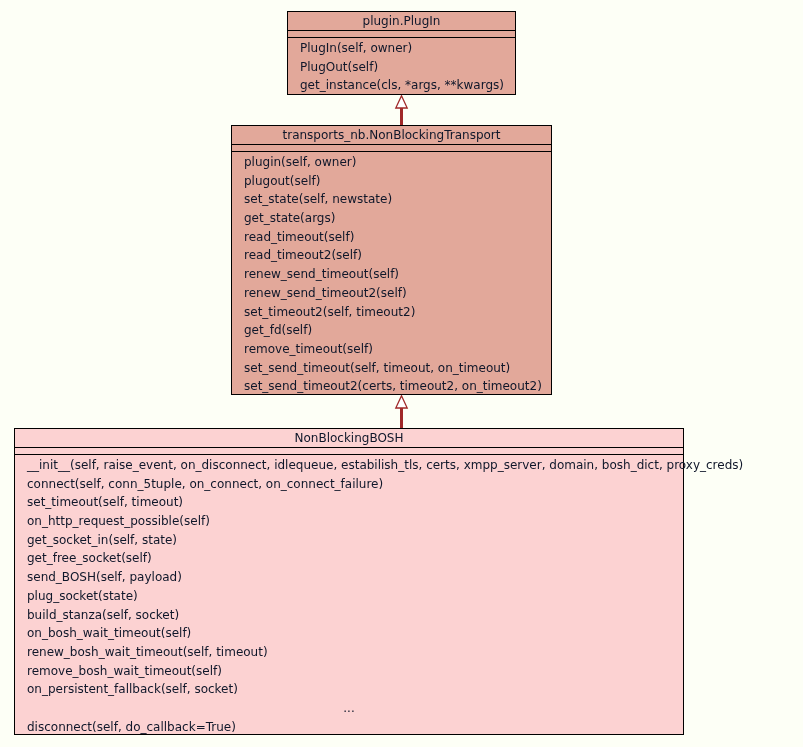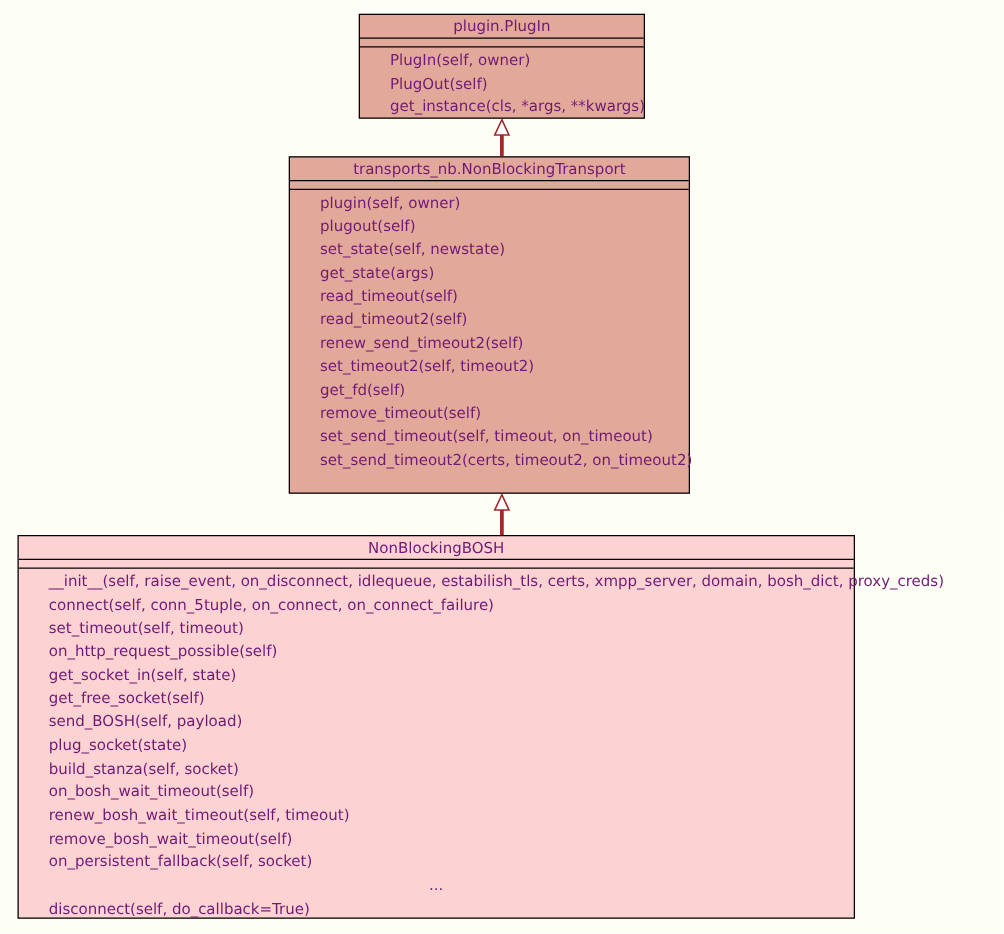--- a/index.html
+++ b/index.html
@@ -12,21 +12,21 @@
     position: relative;
     width: 803px;
     height: 747px;
     background: #fdfff6;
     overflow: hidden;
   }
   .uml-class {
     position: absolute;
     box-sizing: border-box;
     border: 1px solid #000000;
-    color: #701a75;
+    color: #0f172a;
     font-size: 12px;
   }
   .uml-class.ancestor { background: #e2a89a; }
   .uml-class.leaf     { background: #fcd2d2; }
   .class-title {
     height: 18px;
     line-height: 18px;
     text-align: center;
     border-bottom: 1px solid #000000;
     white-space: nowrap;
@@ -35,21 +35,21 @@
   .attrs-compartment {
     height: 6px;
     border-bottom: 1px solid #000000;
   }
   .methods-compartment {
     padding-top: 1px;
   }
   .method-row {
     height: 18.7px;
     line-height: 18.7px;
-    padding-left: 24px;
+    padding-left: 12px;
     white-space: nowrap;
   }
   .method-row.ellipsis-row {
     padding-left: 0;
     text-align: center;
   }
   .rel-arrow {
     position: absolute;
     display: block;
   }
@@ -77,20 +77,21 @@
   <div class="uml-class ancestor" style="left:231px; top:125px; width:321px; height:270px;">
     <div class="class-title">transports_nb.NonBlockingTransport</div>
     <div class="attrs-compartment"></div>
     <div class="methods-compartment">
         <div class="method-row">plugin(self, owner)</div>
         <div class="method-row">plugout(self)</div>
         <div class="method-row">set_state(self, newstate)</div>
         <div class="method-row">get_state(args)</div>
         <div class="method-row">read_timeout(self)</div>
         <div class="method-row">read_timeout2(self)</div>
+        <div class="method-row">renew_send_timeout(self)</div>
         <div class="method-row">renew_send_timeout2(self)</div>
         <div class="method-row">set_timeout2(self, timeout2)</div>
         <div class="method-row">get_fd(self)</div>
         <div class="method-row">remove_timeout(self)</div>
         <div class="method-row">set_send_timeout(self, timeout, on_timeout)</div>
         <div class="method-row">set_send_timeout2(certs, timeout2, on_timeout2)</div>
       </div>
   </div>
 
   <svg class="rel-arrow" style="left:394px; top:395px;" width="15" height="33">

